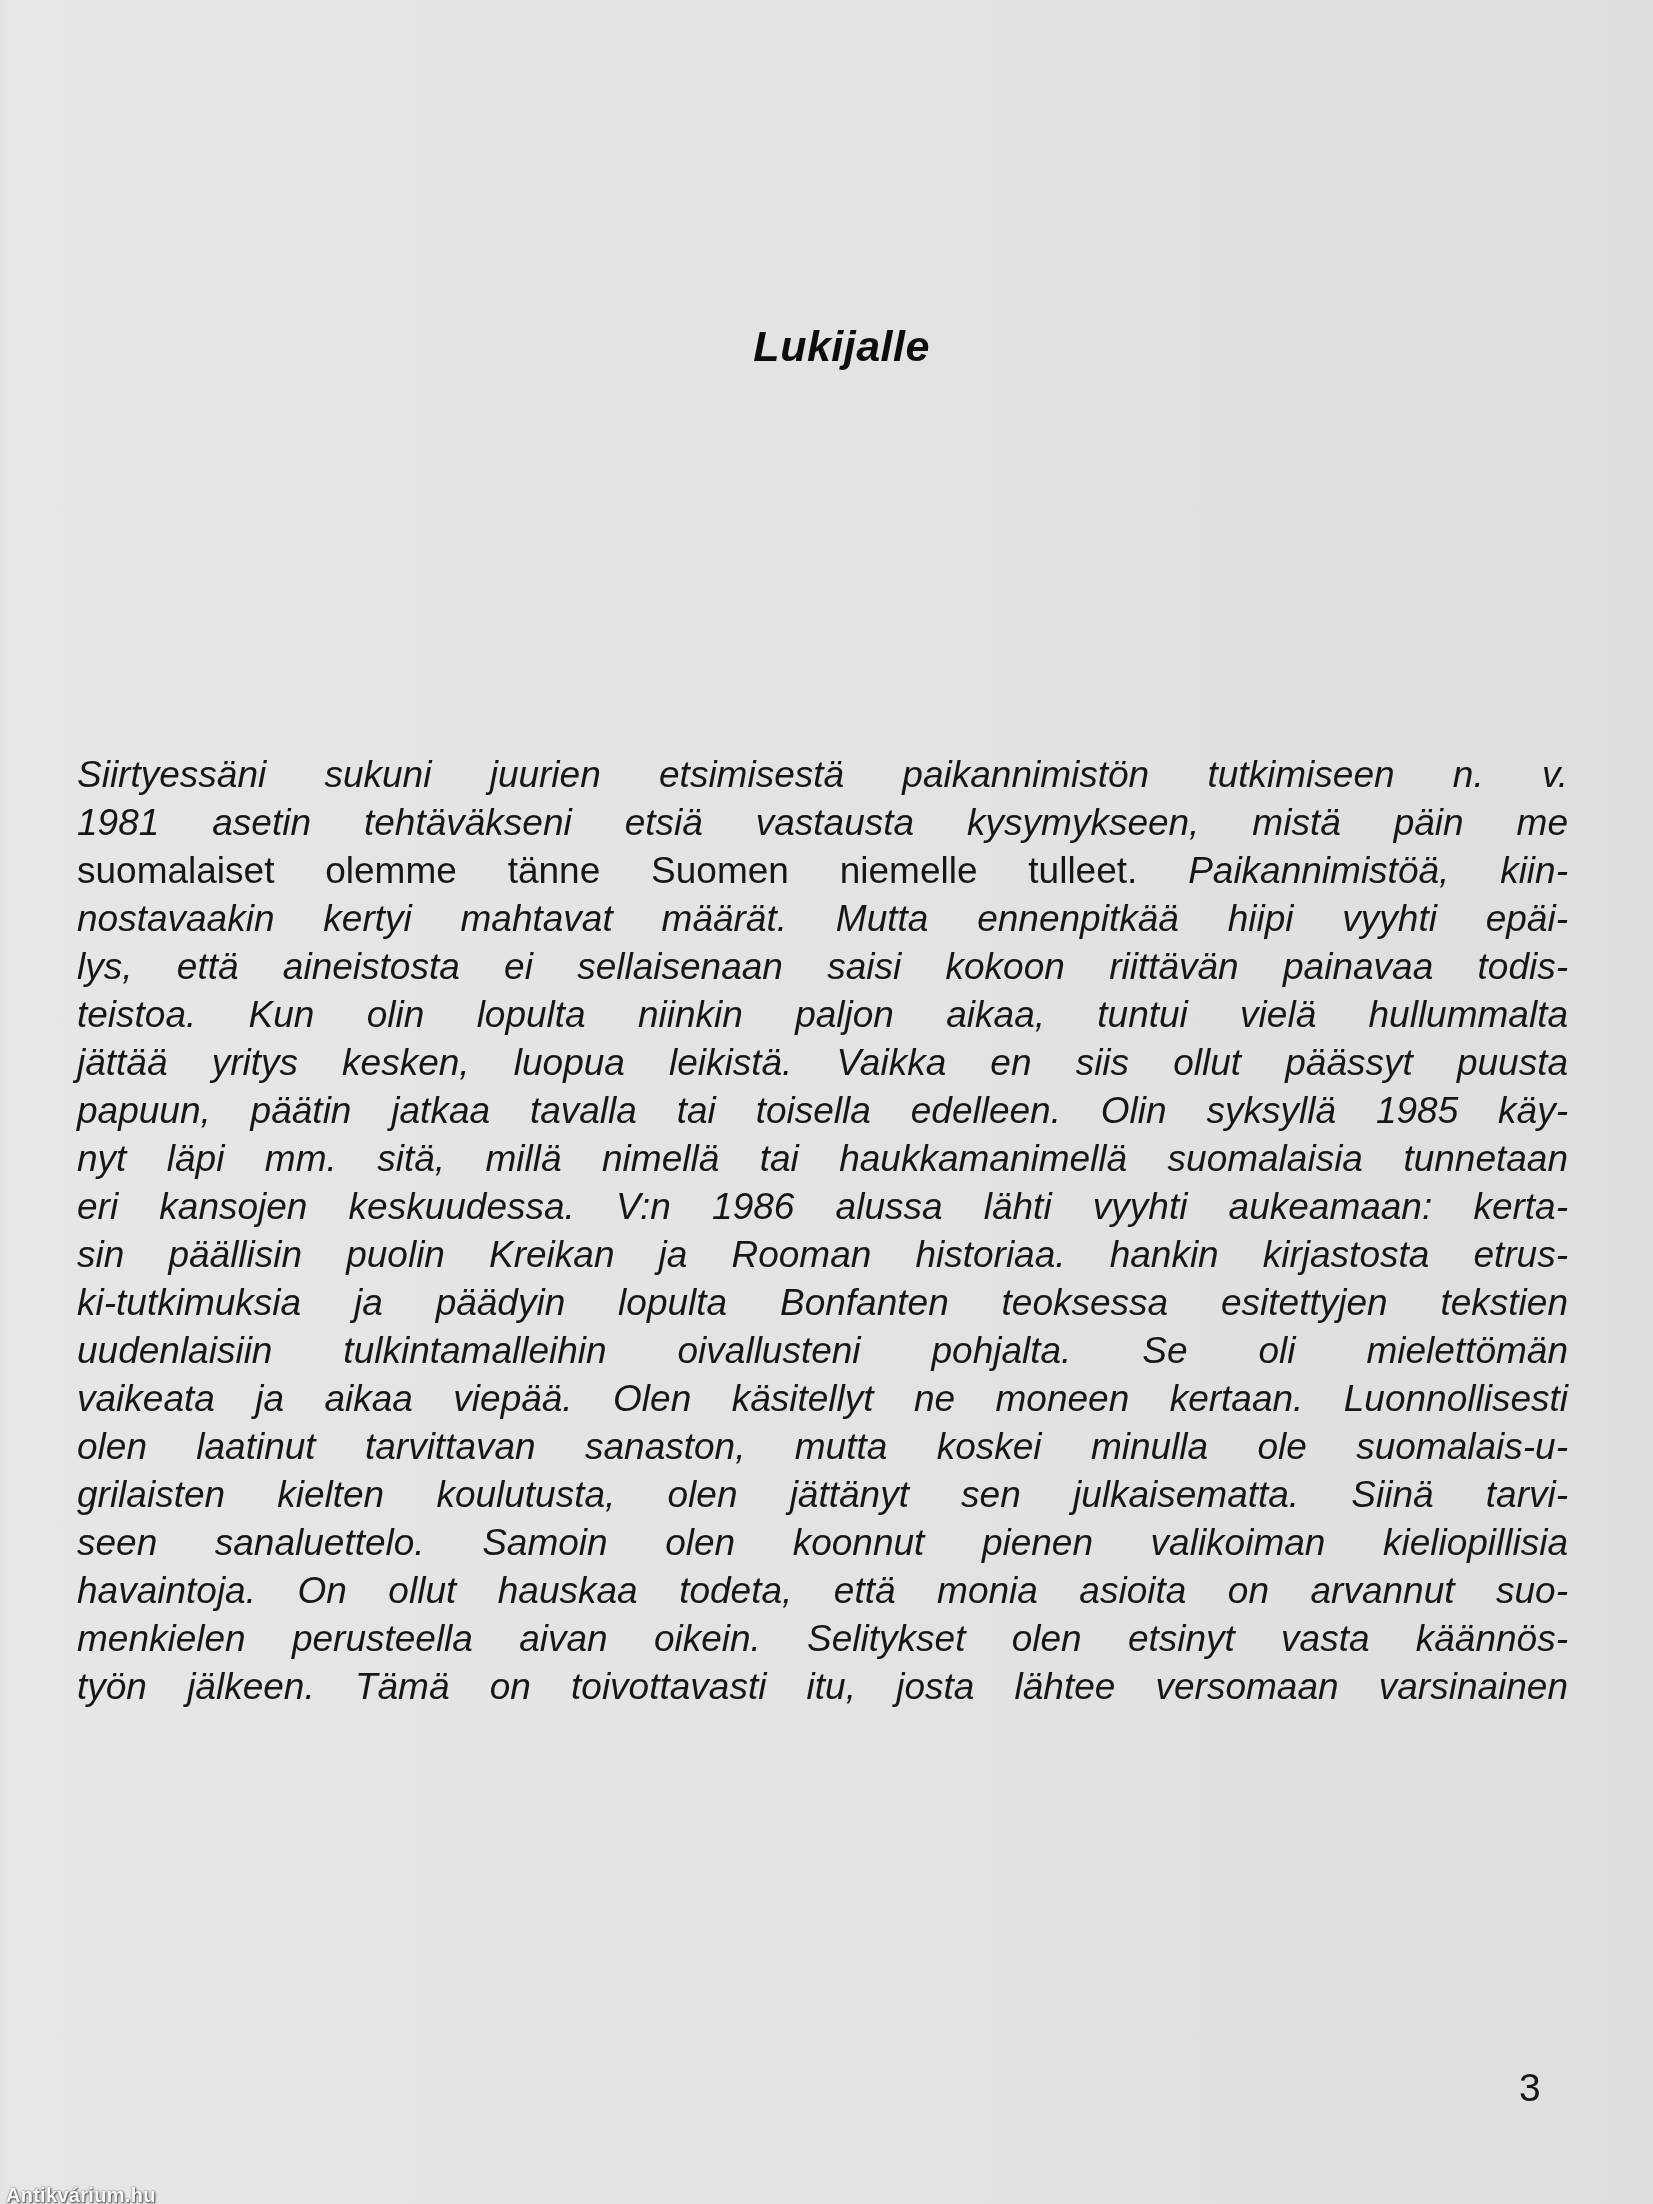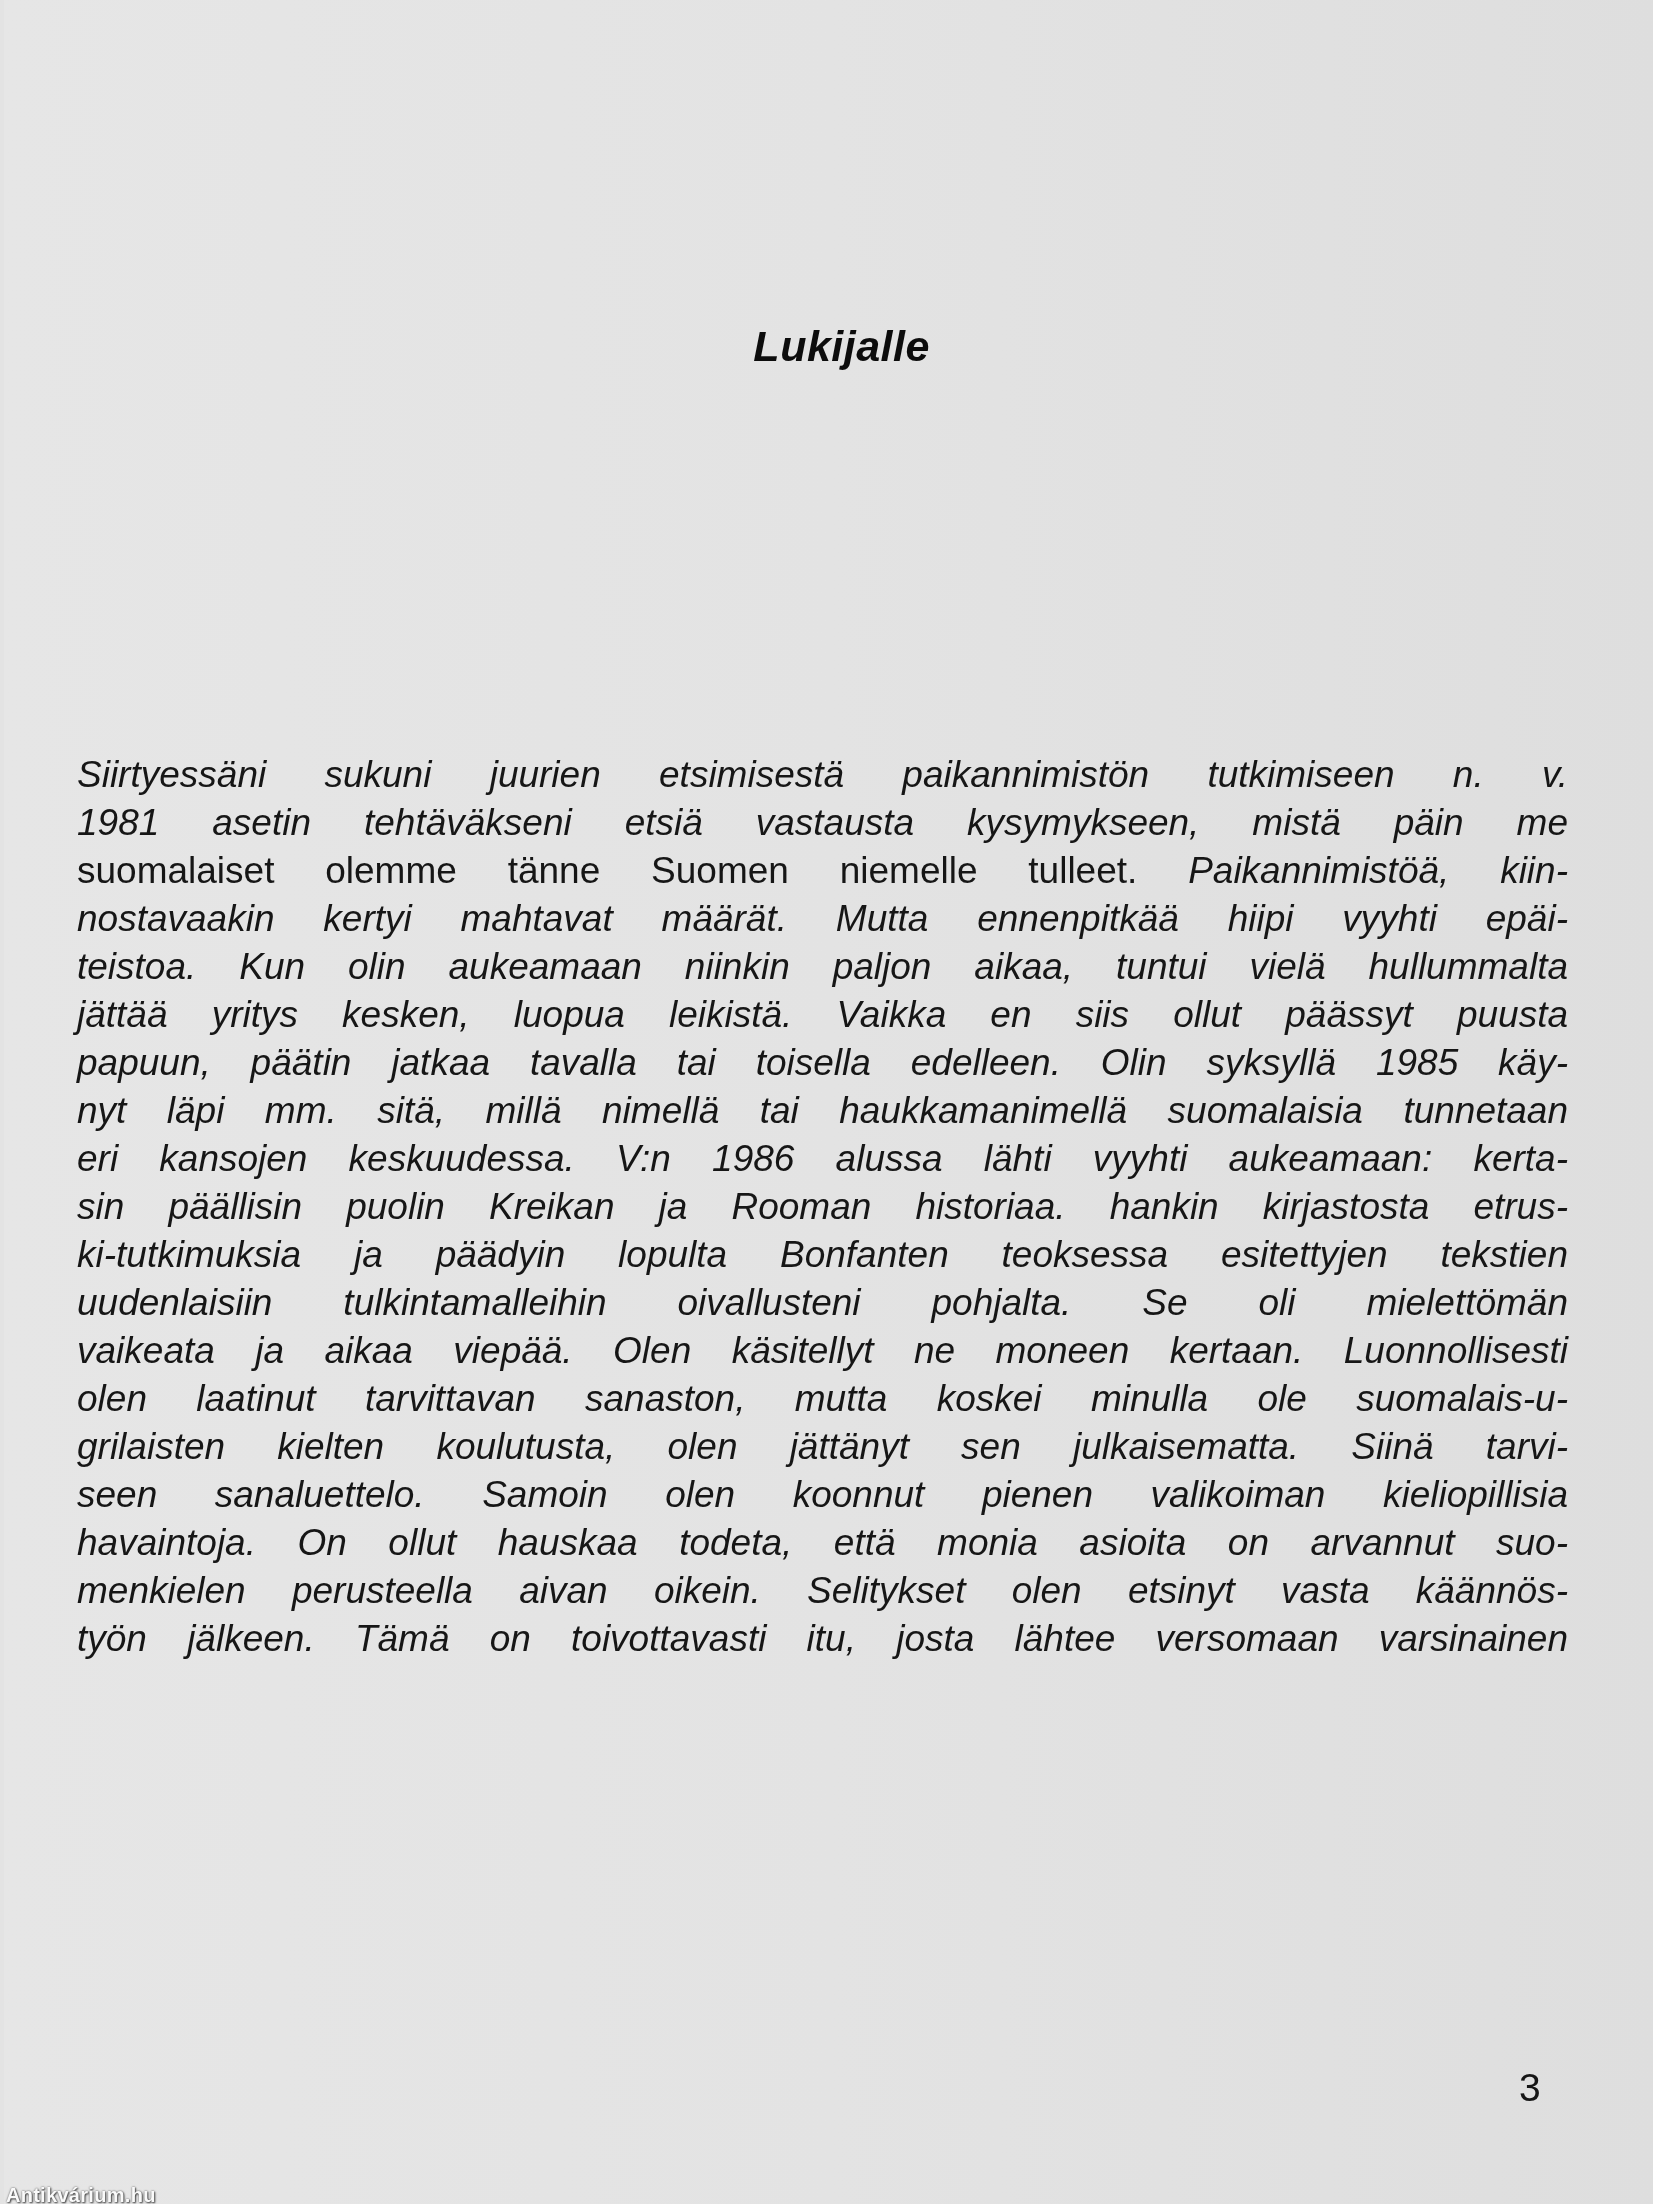--- a/index.html
+++ b/index.html
@@ -54,21 +54,22 @@
 <body>
 
 <div class="page">
   <div class="title">Lukijalle</div>
 
   <div class="body-text">
     <span class="line">Siirtyessäni sukuni juurien etsimisestä paikannimistön tutkimiseen n. v.</span>
     <span class="line">1981 asetin tehtäväkseni etsiä vastausta kysymykseen, mistä päin me</span>
     <span class="line"><span class="upright">suomalaiset olemme tänne Suomen niemelle tulleet.</span><span> Paikannimistöä, kiin-</span></span>
     <span class="line">nostavaakin kertyi mahtavat määrät. Mutta ennenpitkää hiipi vyyhti epäi-</span>
-    <span class="line">teistoa. Kun olin aukeamaan niinkin paljon aikaa, tuntui vielä hullummalta</span>
+    <span class="line">lys, että aineistosta ei sellaisenaan saisi kokoon riittävän painavaa todis-</span>
+    <span class="line">teistoa. Kun olin lopulta niinkin paljon aikaa, tuntui vielä hullummalta</span>
     <span class="line">jättää yritys kesken, luopua leikistä. Vaikka en siis ollut päässyt puusta</span>
     <span class="line">papuun, päätin jatkaa tavalla tai toisella edelleen. Olin syksyllä 1985 käy-</span>
     <span class="line">nyt läpi mm. sitä, millä nimellä tai haukkamanimellä suomalaisia tunnetaan</span>
     <span class="line">eri kansojen keskuudessa. V:n 1986 alussa lähti vyyhti aukeamaan: kerta-</span>
     <span class="line">sin päällisin puolin Kreikan ja Rooman historiaa. hankin kirjastosta etrus-</span>
     <span class="line">ki-tutkimuksia ja päädyin lopulta Bonfanten teoksessa esitettyjen tekstien</span>
     <span class="line">uudenlaisiin tulkintamalleihin oivallusteni pohjalta. Se oli mielettömän</span>
     <span class="line">vaikeata ja aikaa viepää. Olen käsitellyt ne moneen kertaan. Luonnollisesti</span>
     <span class="line">olen laatinut tarvittavan sanaston, mutta koskei minulla ole suomalais-u-</span>
     <span class="line">grilaisten kielten koulutusta, olen jättänyt sen julkaisematta. Siinä tarvi-</span>

